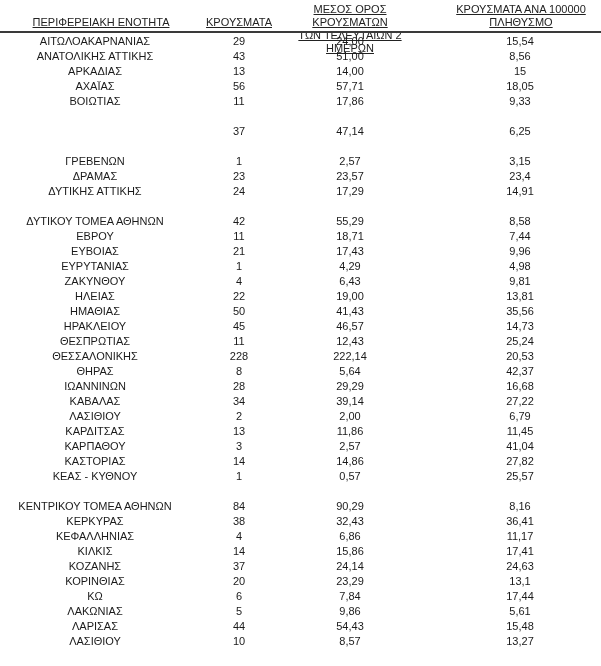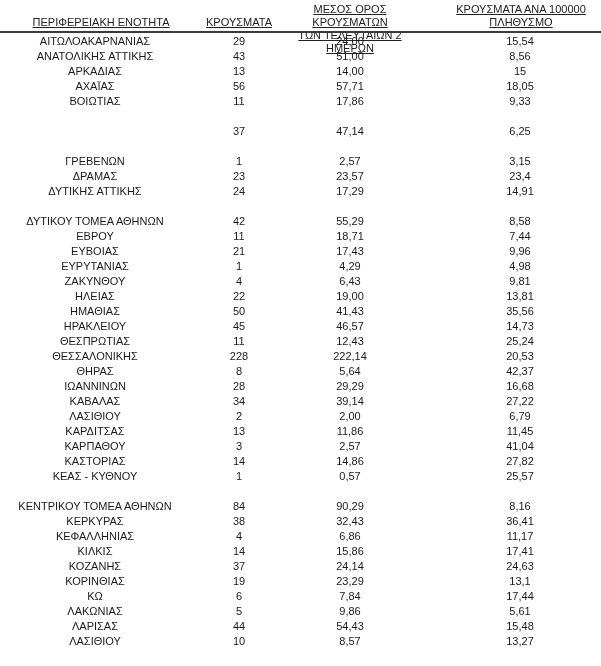--- a/index.html
+++ b/index.html
@@ -229,21 +229,21 @@
       <span class="p">17,41</span>
     </div>
     <div class="row">
       <span class="n">ΚΟΖΑΝΗΣ</span>
       <span class="k">37</span>
       <span class="m">24,14</span>
       <span class="p">24,63</span>
     </div>
     <div class="row">
       <span class="n">ΚΟΡΙΝΘΙΑΣ</span>
-      <span class="k">19</span>
+      <span class="k">20</span>
       <span class="m">23,29</span>
       <span class="p">13,1</span>
     </div>
     <div class="row">
       <span class="n">ΚΩ</span>
       <span class="k">6</span>
       <span class="m">7,84</span>
       <span class="p">17,44</span>
     </div>
     <div class="row">

